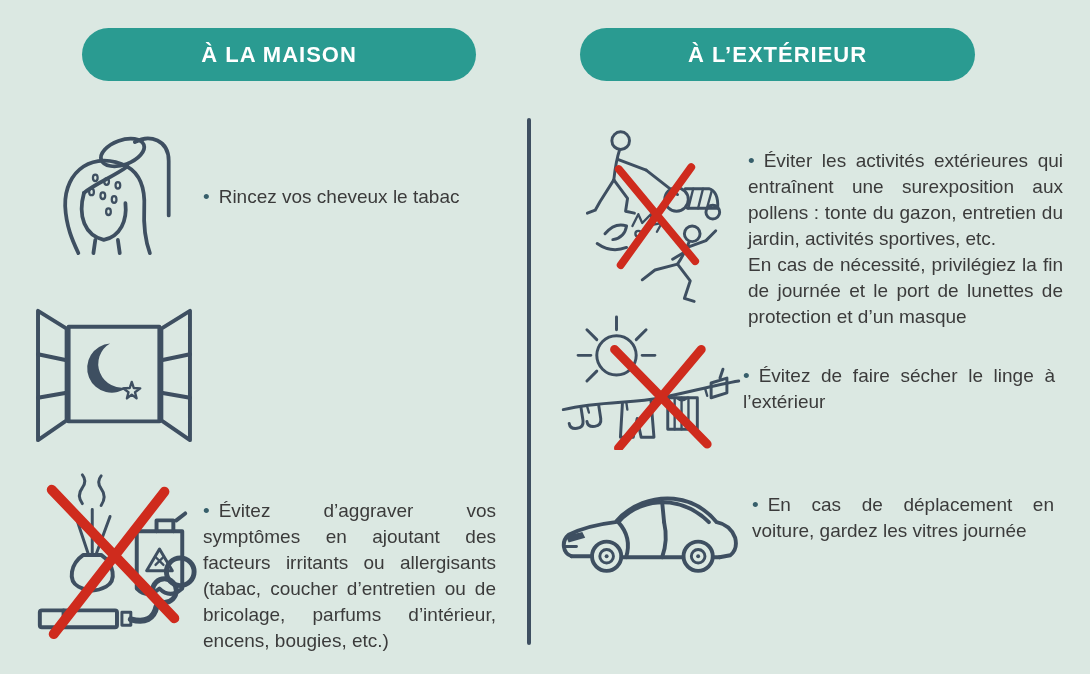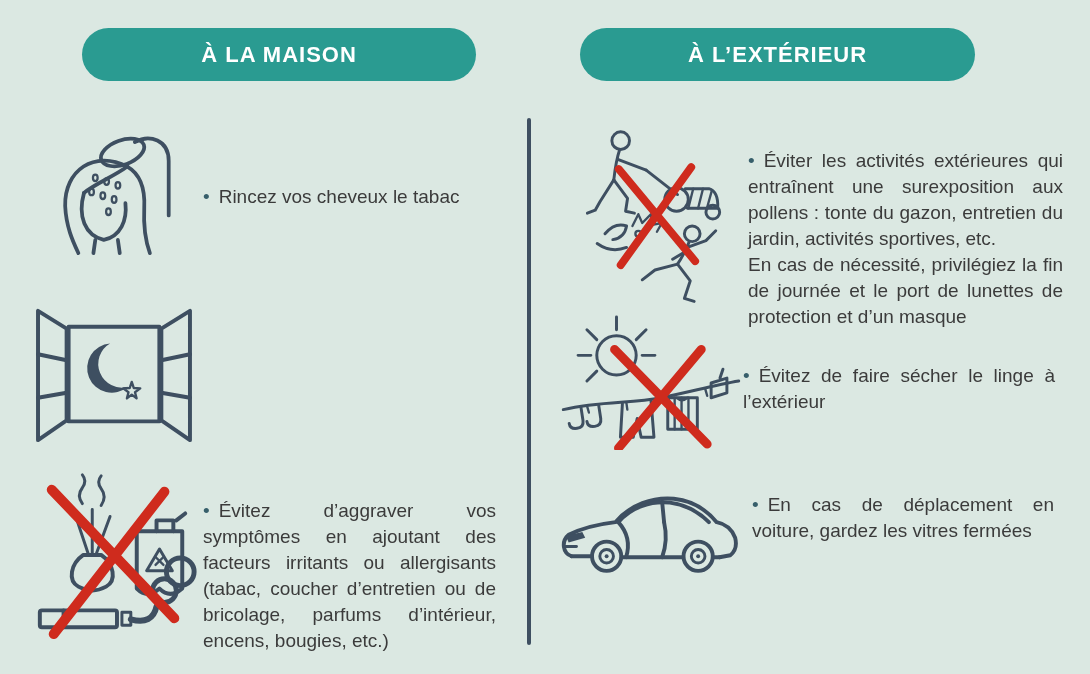--- a/index.html
+++ b/index.html
@@ -168,15 +168,15 @@
       <g>
         <circle class="wheelmask" cx="52" cy="84" r="15"></circle>
         <circle class="s3" cx="52" cy="84" r="7"></circle>
         <circle class="f" cx="52" cy="84" r="2"></circle>
         <circle class="wheelmask" cx="146" cy="84" r="15"></circle>
         <circle class="s3" cx="146" cy="84" r="7"></circle>
         <circle class="f" cx="146" cy="84" r="2"></circle>
       </g>
     </svg>
   </div>
-  <p class="item-text" style="left:752px;top:492px;width:302px;"><span class="dot">•</span><span>En cas de déplacement en voiture, gardez les vitres fermées</span></p>
+  <p class="item-text" style="left:752px;top:492px;width:302px;"><span class="dot">•</span><span>En cas de déplacement en voiture, gardez les vitres journée</span></p>
 
 </div>
 
 </body></html>

